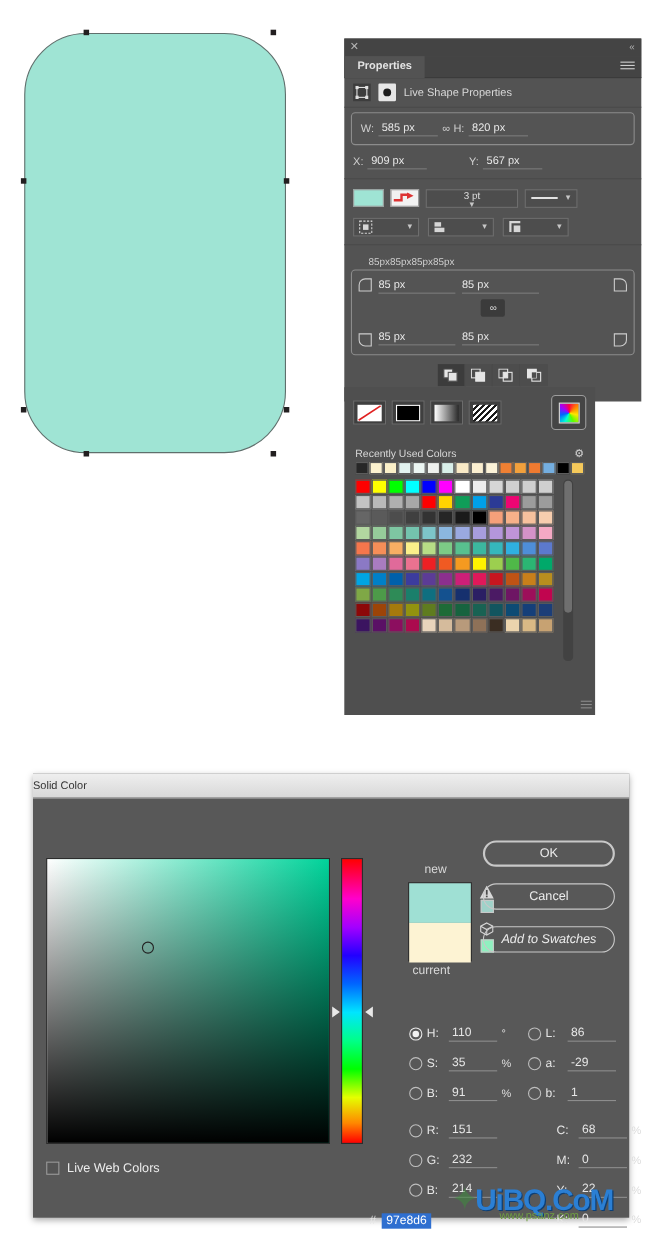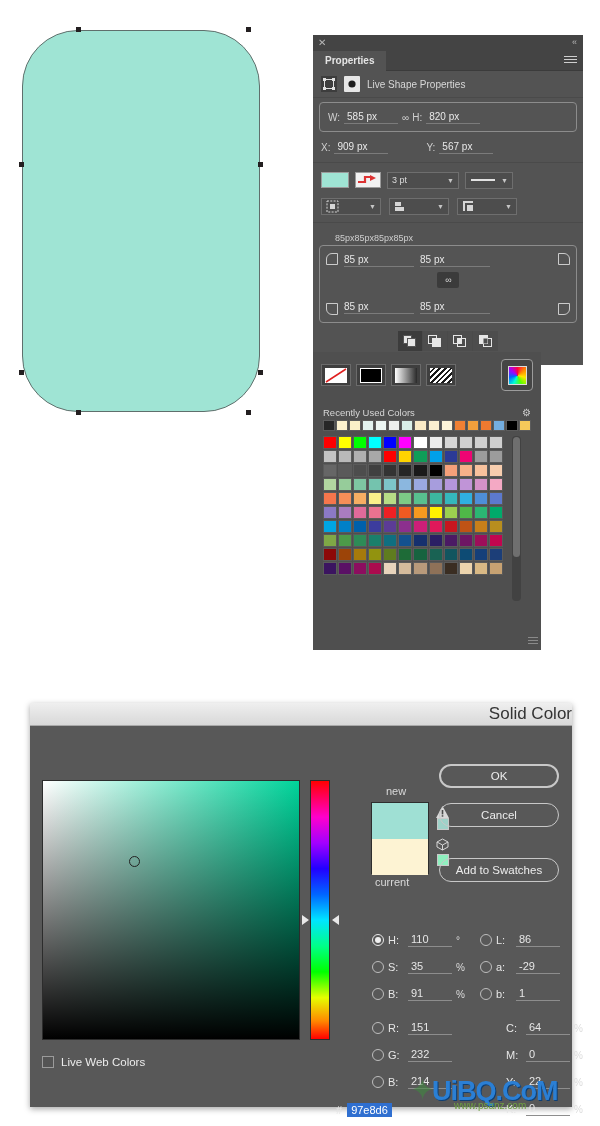--- a/index.html
+++ b/index.html
@@ -56,21 +56,21 @@
   #link-wh { color:#cdcdcd; font-size:10px; letter-spacing:-1px; }
 
   #xy-row { margin:4px 8px 0 8px; height:22px; display:flex; align-items:center; gap:4px; }
   #xy-row .spacer { width:30px; }
 
   #style-row { margin:6px 8px 0 8px; height:22px; display:flex; align-items:center; gap:6px; }
   #fill-sw { width:28px; height:16px; background:#9fe4d4; border:1px solid #9b9b9b; }
   #stroke-sw { width:26px; height:16px; background:#f2f2f2; border:1px solid #9b9b9b; position:relative; overflow:hidden; }
   .sel-box { height:17px; border:1px solid #6e6e6e; background:#4d4d4d; display:flex; align-items:center;
              justify-content:space-between; padding:0 4px; font-size:9px; color:#dcdcdc; }
-  #stroke-width-sel { width:72px; }
+  #stroke-width-sel { width:84px;flex-direction:column; }
   #stroke-type-sel { width:48px; }
   .chev { font-size:7px; color:#c6c6c6; }
 
   #style-row2 { margin:5px 8px 0 8px; height:20px; display:flex; align-items:center; gap:8px; }
   .opt-box { height:17px; width:60px; border:1px solid #6e6e6e; background:#4d4d4d;
              display:flex; align-items:center; justify-content:space-between; padding:0 4px; }
 
   #radius-label { margin:10px 0 2px 22px; font-size:9px; color:#cfcfcf; letter-spacing:0px; }
   #radius-box {
     margin:0 6px; height:78px; border:1px solid #8c8c8c; border-radius:4px; position:relative; background:#545454;
@@ -123,22 +123,22 @@
   #resize-grip i { display:block; height:1px; background:#8a8a8a; margin-bottom:2px; }
 
   
   #color-dialog {
     position:absolute; left:30px; top:703px; width:542px; height:404px;
     background:#585858; box-shadow:0 2px 6px rgba(0,0,0,.35);
   }
   #cd-title {
     height:23px; background:linear-gradient(#efefef,#d8d8d8);
     border-bottom:1px solid #a9a9a9;
-    display:flex; align-items:center; justify-content:flex-end;
-    font-size:17px; color:#333;
+    display:flex; align-items:center; justify-content:flex-start;
+    font-size:10px; color:#333;
   }
   #cd-body { position:relative; height:381px; }
 
   #sv-field { position:absolute; left:12px; top:54px; width:258px; height:260px; border:1px solid #2c2c2c; }
   #sv-cursor { position:absolute; left:86px; top:75px; width:11px; height:11px;
                border:1px solid #222; border-radius:50%; }
   #hue-strip { position:absolute; left:280px; top:54px; width:20px; height:260px; border:1px solid #2c2c2c; }
   .hue-marker { position:absolute; width:0; height:0; border-top:5px solid transparent;
                 border-bottom:5px solid transparent; }
   #hue-marker-l { left:271px; top:892px; border-left:7px solid #e8e8e8; }
@@ -158,21 +158,21 @@
                 background:#8ff0bf; border:1px solid #c9c9c9; }
 
   .cd-btn {
     position:absolute; left:409px; width:120px; height:24px;
     border:1px solid #c8c8c8; border-radius:12px; background:transparent;
     color:#ececec; font-size:11.5px; font-family:"Liberation Sans", sans-serif;
     display:flex; align-items:center; justify-content:center;
   }
   #btn-ok { top:38px; border-width:2px; }
   #btn-cancel { top:77px; }
-  #btn-add { top:132px; }
+  #btn-add { top:116px;font-style:italic; }
   #btn-lib { top:161px; }
 
   
   .num-row { position:absolute; display:flex; align-items:center; gap:4px; font-size:11px; color:#e6e6e6; }
   .radio { width:12px; height:12px; border-radius:50%; border:1px solid #bdbdbd; background:transparent;
            display:inline-block; position:relative; }
   .radio.on { border-color:#e8e8e8; }
   .radio.on::after { content:""; position:absolute; left:2px; top:2px; width:6px; height:6px;
                      border-radius:50%; background:#f0f0f0; }
   .nlabel { width:16px; }
@@ -627,21 +627,21 @@
         </div>
         <div class="num-row" style="left: 342px; top: 349px;">
           <span class="radio"></span>
           <span class="nlabel">B:</span>
           <span class="nval">214</span>
           <span class="nunit"></span>
         </div>
         <div class="num-row" style="left: 460px; top: 295px;">
           <span style="display: inline-block; width: 12px;"></span>
           <span class="nlabel">C:</span>
-          <span class="nval">64</span>
+          <span class="nval">68</span>
           <span class="nunit">%</span>
         </div>
         <div class="num-row" style="left: 460px; top: 322px;">
           <span style="display: inline-block; width: 12px;"></span>
           <span class="nlabel">M:</span>
           <span class="nval">0</span>
           <span class="nunit">%</span>
         </div>
         <div class="num-row" style="left: 460px; top: 349px;">
           <span style="display: inline-block; width: 12px;"></span>

